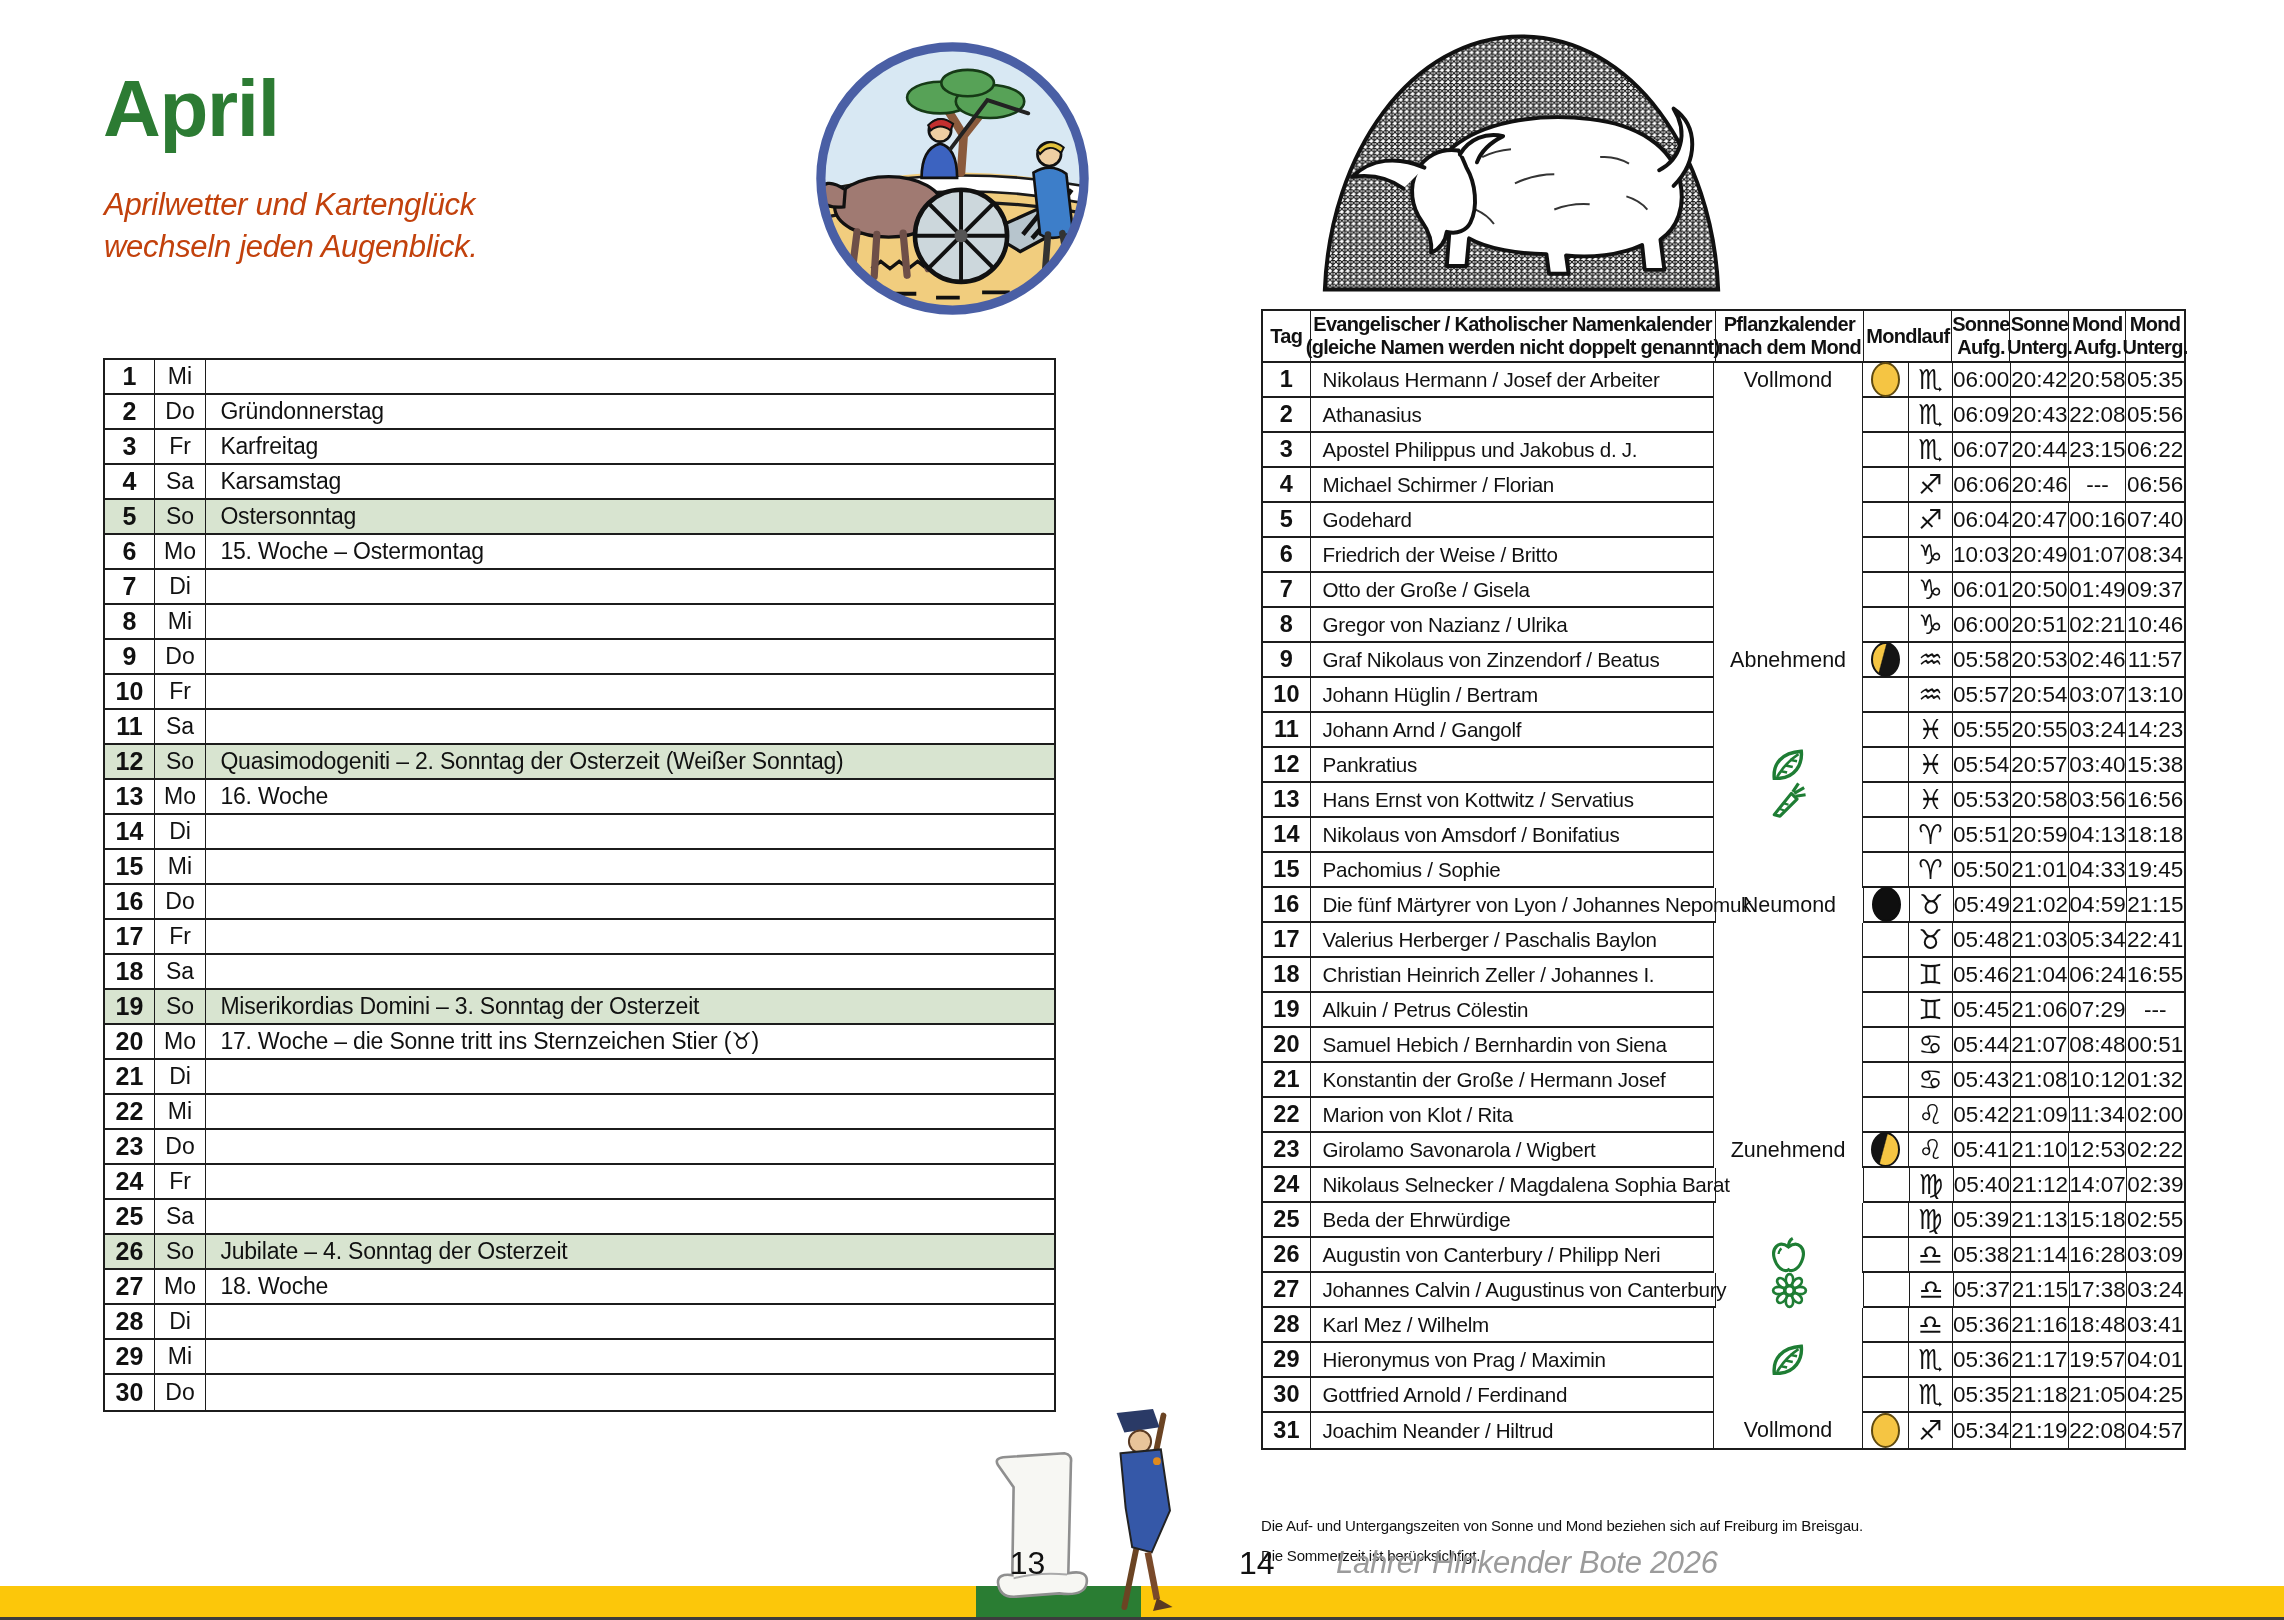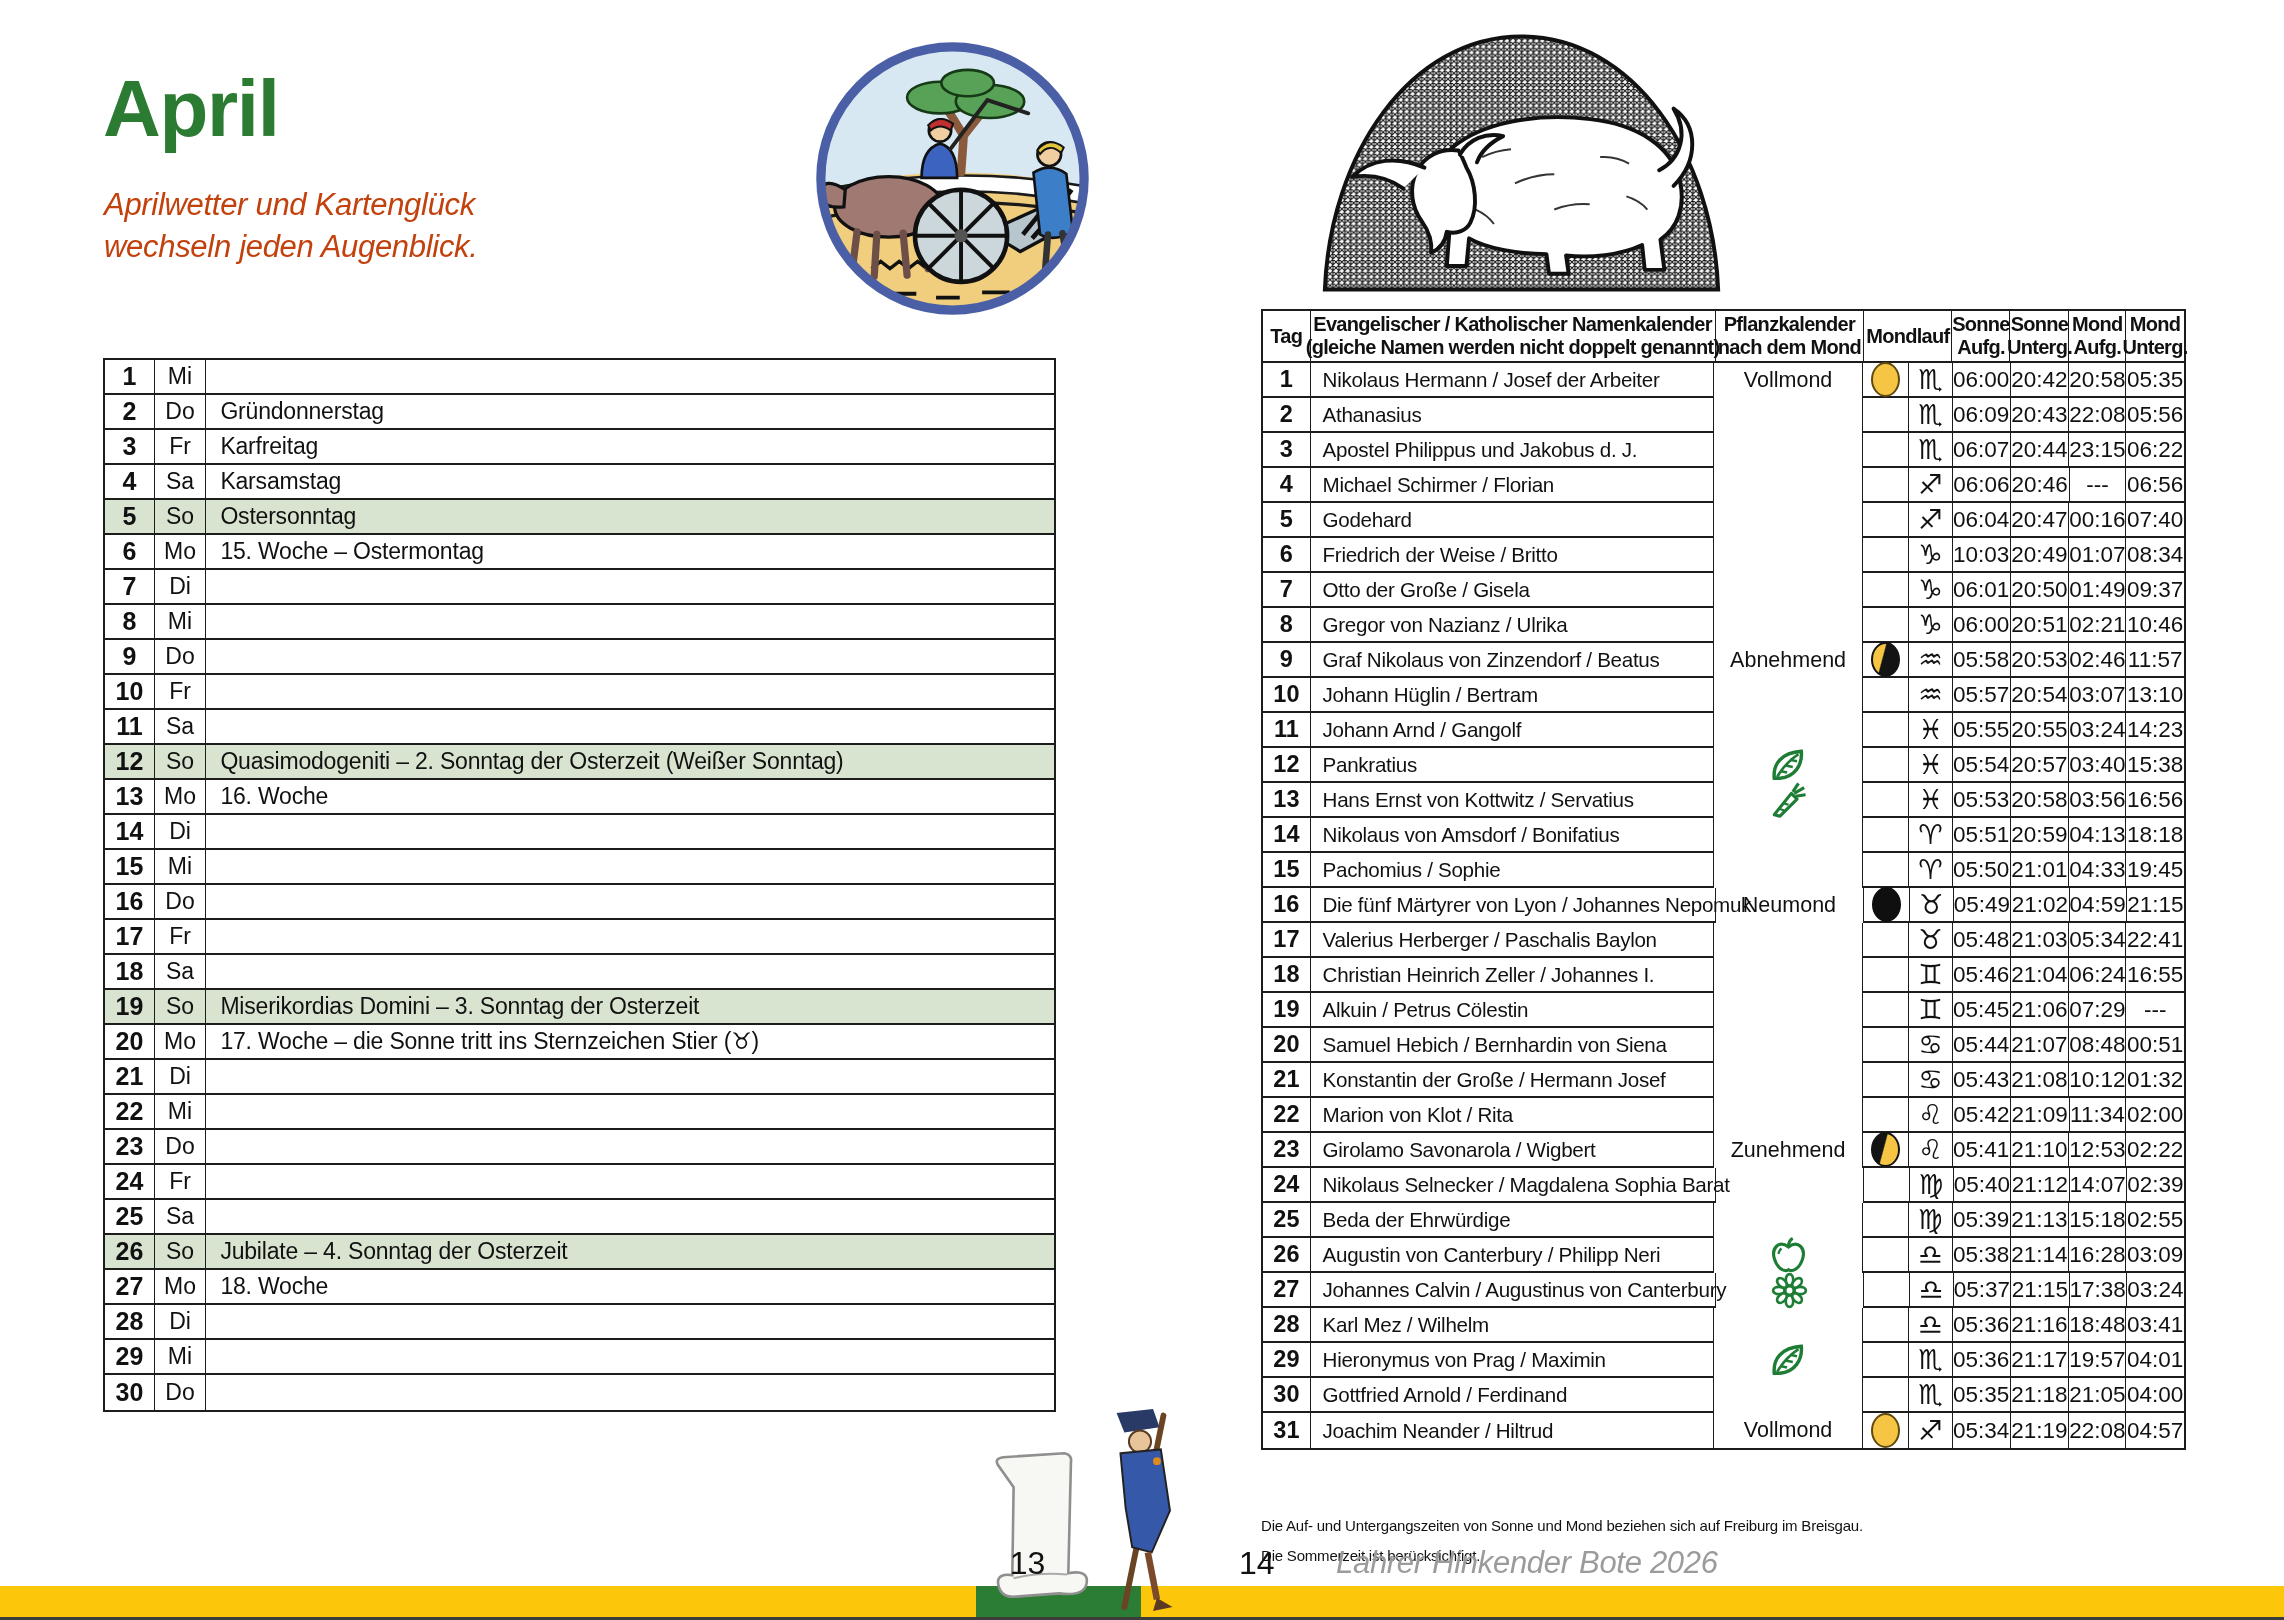--- a/index.html
+++ b/index.html
@@ -717,21 +717,21 @@
         </div>
         <div class="rrow">
           <div class="rcell rc-tag">30</div>
           <div class="rcell rc-namen">Gottfried Arnold / Ferdinand</div>
           <div class="rcell rc-pflanz"></div>
           <div class="rcell rc-phase"></div>
           <div class="rcell rc-zodiac">♏</div>
           <div class="rcell rc-time rc-t1">05:35</div>
           <div class="rcell rc-time rc-t2">21:18</div>
           <div class="rcell rc-time rc-t3">21:05</div>
-          <div class="rcell rc-time rc-t4">04:00</div>
+          <div class="rcell rc-time rc-t4">04:25</div>
         </div>
         <div class="rrow">
           <div class="rcell rc-tag">31</div>
           <div class="rcell rc-namen">Joachim Neander / Hiltrud</div>
           <div class="rcell rc-pflanz">
             <div class="pflanz-text">Vollmond</div>
           </div>
           <div class="rcell rc-phase">
             <div class="moon moon-full"></div>
           </div>

